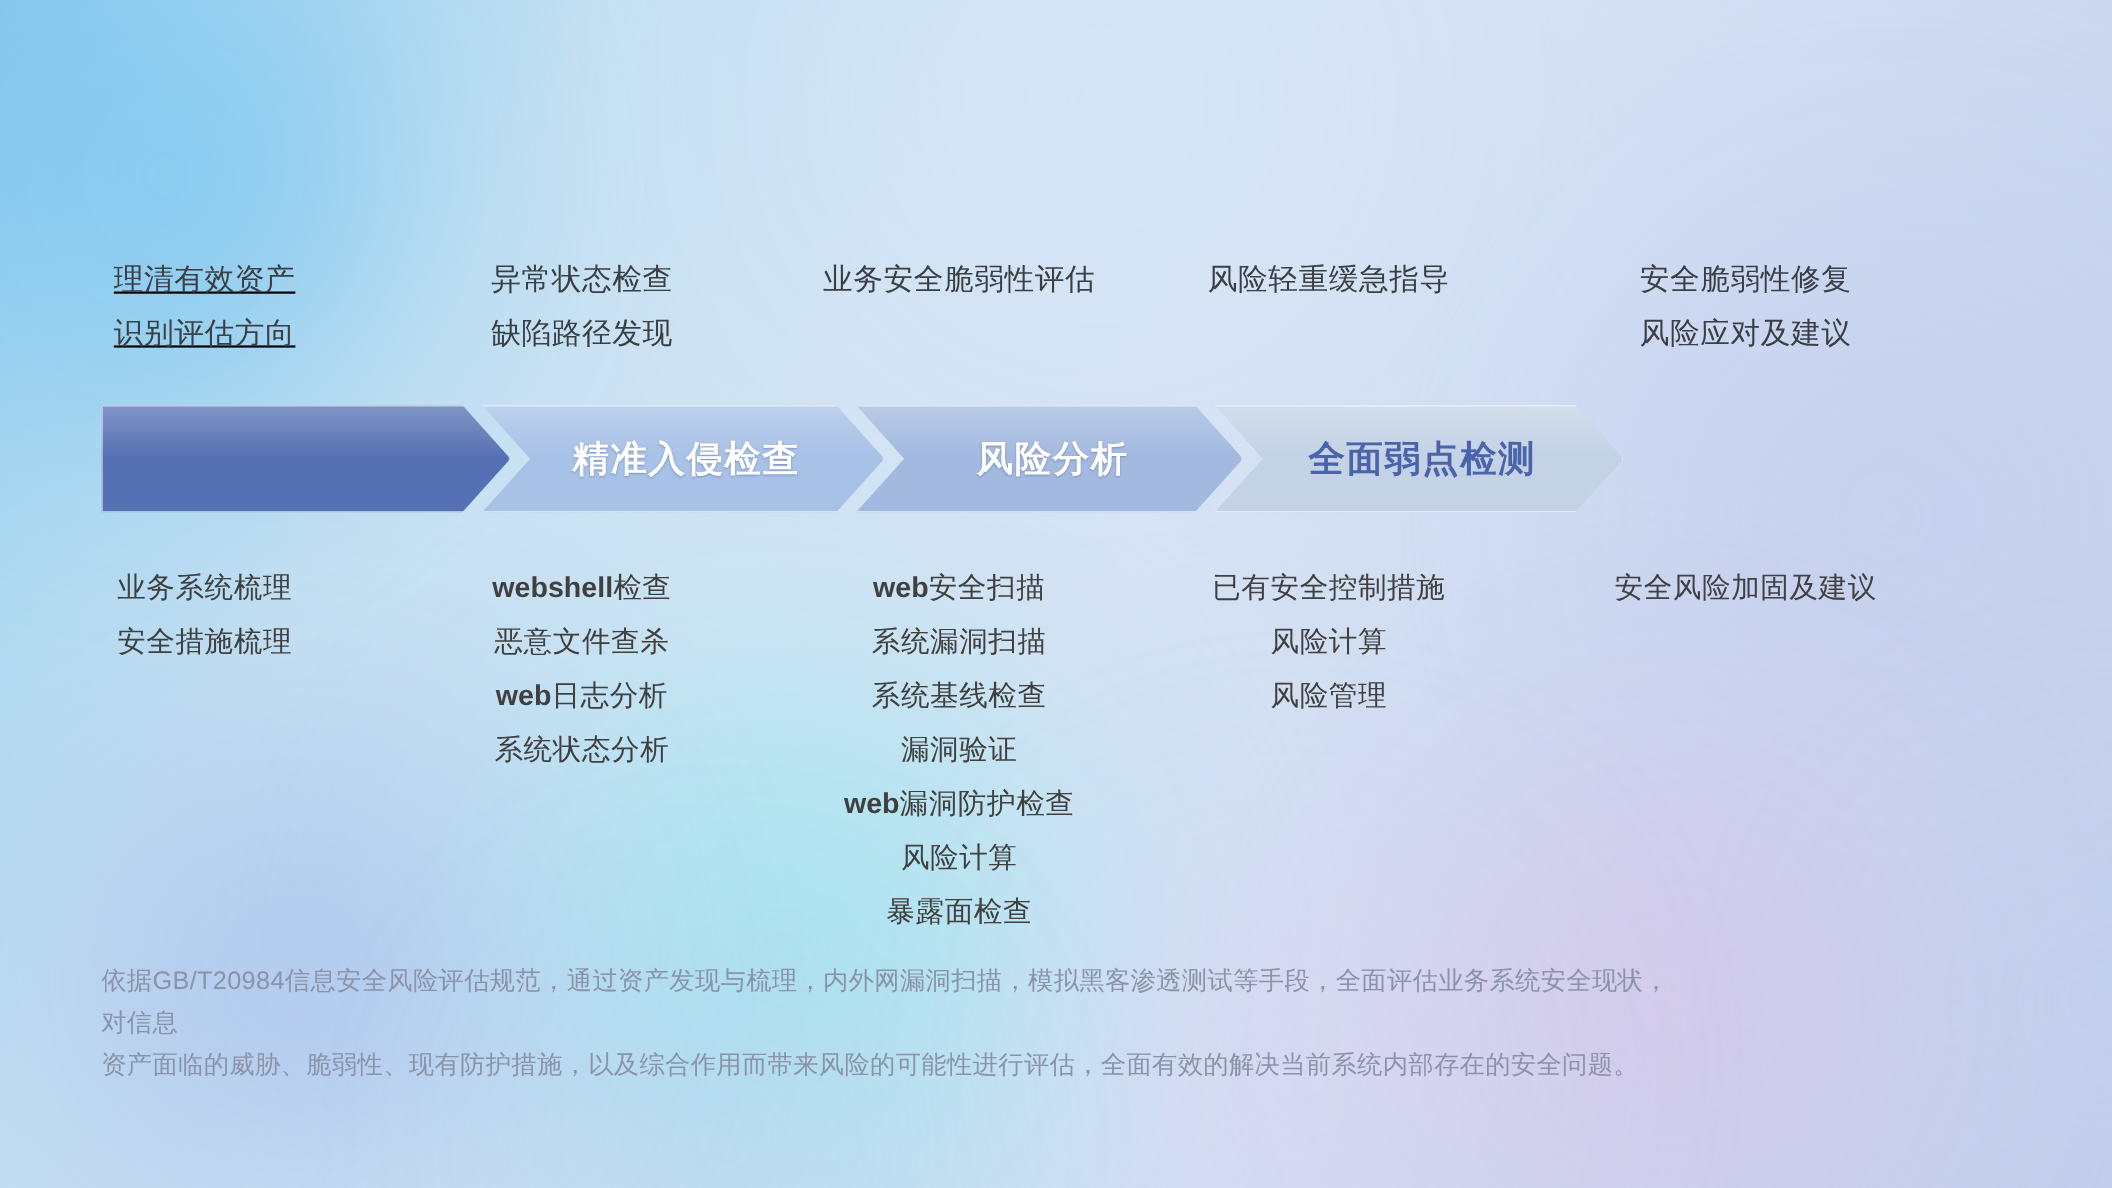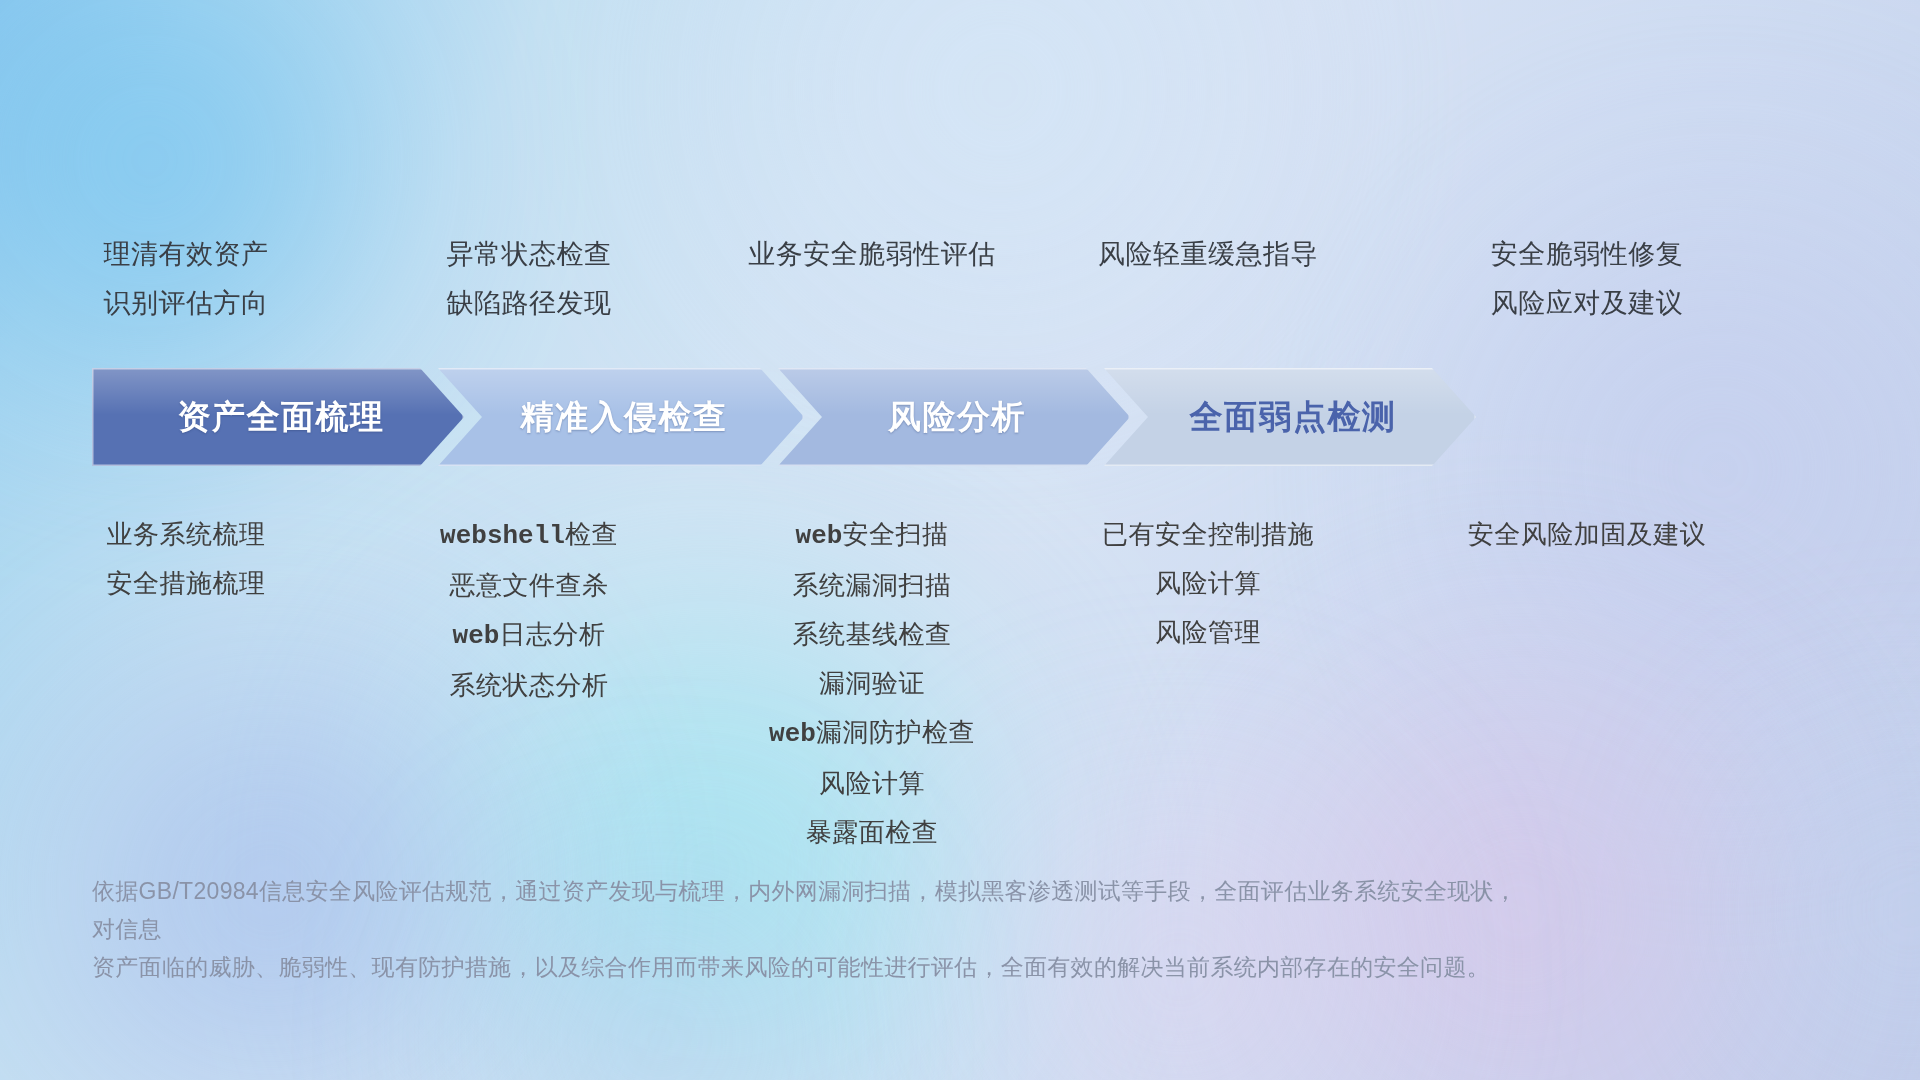--- a/index.html
+++ b/index.html
@@ -58,21 +58,21 @@
   .col{ flex:0 0 auto; display:flex; flex-direction:column; align-items:center; }
 
   .top-line{
     font-size:27px; color:#3a3f46; line-height:49px; letter-spacing:.5px;
     white-space:nowrap;
   }
   .bot-line{
     font-size:26px; color:#404040; line-height:49px; letter-spacing:.5px;
     white-space:nowrap;
   }
-  .bot-line b{ font-weight:700; letter-spacing:0;font-family:Liberation Mono, monospace; }
+  .bot-line b{ font-weight:700; letter-spacing:0; }
 
   
   #banner{
     position:absolute; top:368px; left:92px; width:1760px; height:98px;
     display:flex; align-items:stretch;
   }
   .chev{
     position:relative; height:98px;
     display:flex; align-items:center; justify-content:center;
     margin-right:-26px;
@@ -132,21 +132,21 @@
   <div class="blob b3"></div>
   <div class="blob b8"></div>
   <div class="blob b4"></div>
   <div class="blob b7"></div>
   <div class="blob b9"></div>
 </div>
 
 <div id="stage">
 
   <div class="top-row" id="top-row">
-      <div class="col" style="width: 372px;">
+      <div class="col" style="width: 372px; text-decoration: underline;">
         <div class="top-line">理清有效资产</div>
         <div class="top-line">识别评估方向</div>
       </div>
       <div class="col" style="width: 366px; margin-left: -26px;">
         <div class="top-line">异常状态检查</div>
         <div class="top-line">缺陷路径发现</div>
       </div>
       <div class="col" style="width: 372px; margin-left: -26px;">
         <div class="top-line">业务安全脆弱性评估</div>
       </div>
@@ -157,21 +157,20 @@
         <div class="top-line">安全脆弱性修复</div>
         <div class="top-line">风险应对及建议</div>
       </div>
     </div>
 
   <div id="banner">
       <div class="chev c1 shape-first">
         <div class="face" style="background: rgb(86, 113, 179);"></div>
         <div class="edge"></div>
         <div class="sheen"></div>
-        <div class="label" style="color: rgb(255, 255, 255); text-shadow: rgba(40, 60, 110, 0.35) 0px 1px 2px;">资产全面梳理</div>
       </div>
       <div class="chev c2 shape-mid">
         <div class="face" style="background: rgb(168, 193, 231);"></div>
         <div class="edge"></div>
         <div class="sheen"></div>
         <div class="label" style="color: rgb(255, 255, 255); text-shadow: rgba(40, 60, 110, 0.35) 0px 1px 2px;">精准入侵检查</div>
       </div>
       <div class="chev c4 shape-mid">
         <div class="face" style="background: rgb(163, 185, 224);"></div>
         <div class="edge"></div>

